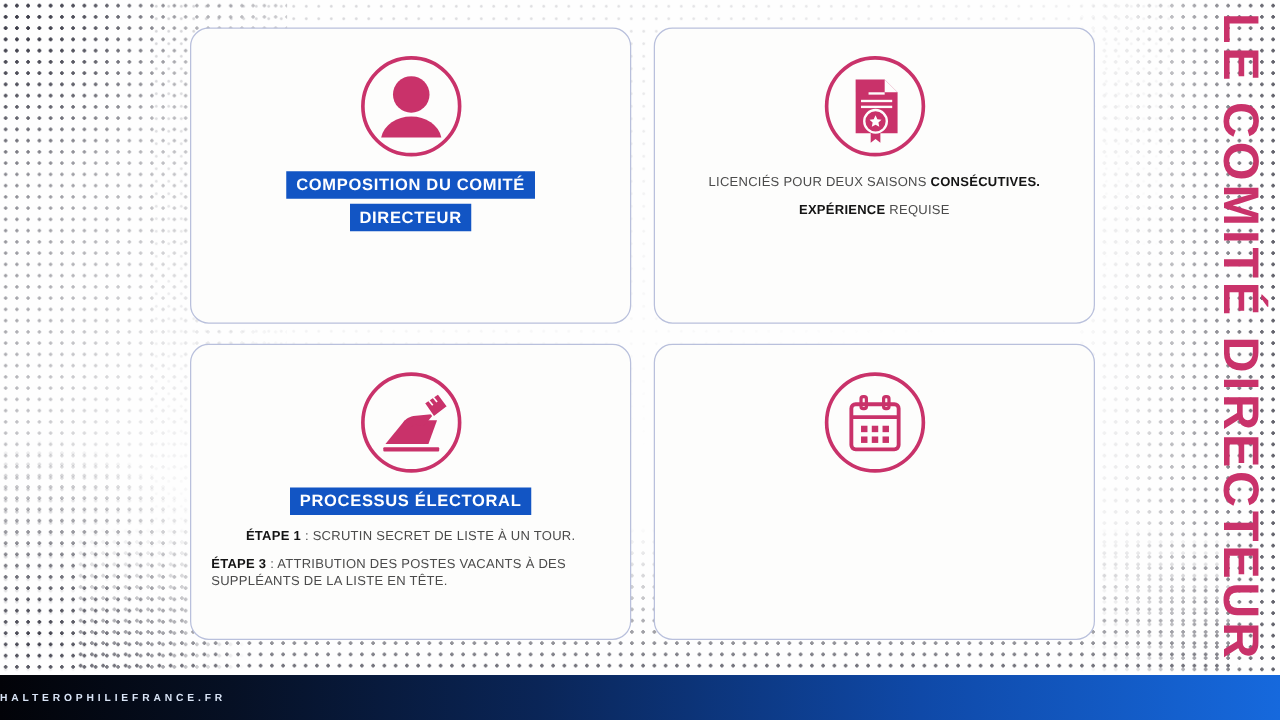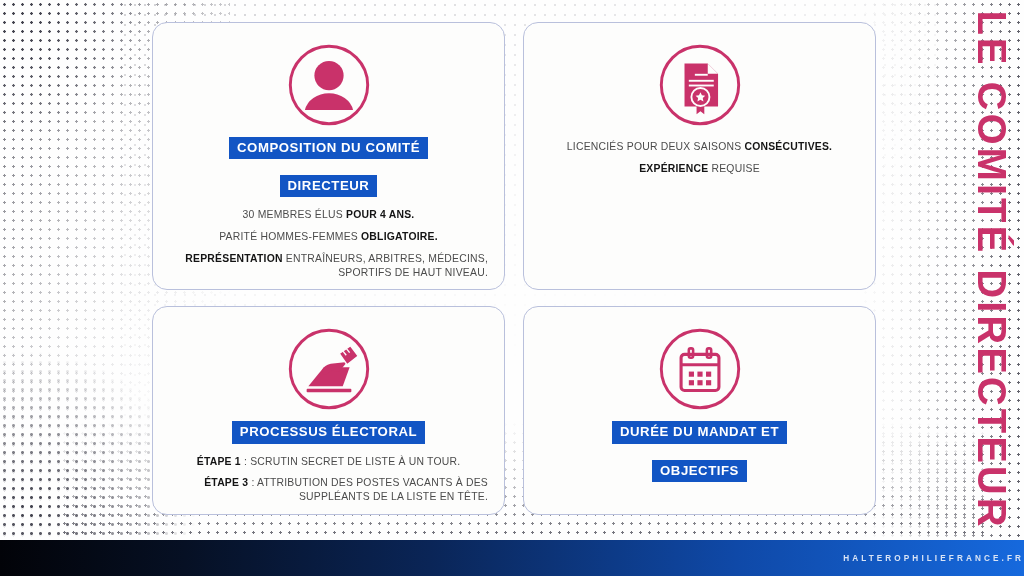--- a/index.html
+++ b/index.html
@@ -63,30 +63,30 @@
         column-gap:18px;row-gap:16px;}
   .card{
     background:#fdfdfc;border:1px solid #b9c0dc;border-radius:15px;
     display:flex;flex-direction:column;align-items:center;
     padding:12px 16px 10px;box-sizing:border-box;position:relative;
   }
 
   .icon-wrap{width:88px;height:88px;margin-top:6px;display:flex;align-items:center;justify-content:center;}
   .icon-wrap svg{display:block;}
 
-  .title-block{margin-top:8px;display:flex;flex-direction:column;align-items:center;gap:16px;}
+  .title-block{margin-top:8px;display:flex;flex-direction:column;align-items:center;gap:4px;}
   .title-line{
     background:#1255c4;color:#ffffff;font-weight:700;
     font-size:13.2px;letter-spacing:.55px;line-height:1;
     padding:4px 8px 5px;white-space:nowrap;
   }
 
   .body{margin-top:11px;display:flex;flex-direction:column;align-items:center;gap:8px;width:100%;}
   .body p{
-    margin:0;text-align:right;color:#4b4b4b;
+    margin:0;text-align:left;color:#4b4b4b;
     font-size:10.4px;letter-spacing:.22px;line-height:1.32;
   }
   .body p b{color:#141414;font-weight:700;}
 
   
   .side-band{
     position:absolute;right:0;top:0;width:64px;height:540px;overflow:hidden;
   }
   .side-band .vtext{
     position:absolute;left:50%;top:50%;
@@ -94,21 +94,21 @@
     transform-origin:center center;
     white-space:nowrap;
     font-size:40px;font-weight:700;letter-spacing:3px;
     color:#c9326a;line-height:1;
   }
 
   
   .footer{
     position:absolute;left:0;bottom:0;width:1024px;height:36px;
     background:linear-gradient(90deg,#020308 0%,#061024 18%,#0a2557 42%,#0f49a8 72%,#1669dd 100%);
-    display:flex;align-items:center;justify-content:flex-end;
+    display:flex;align-items:center;justify-content:flex-start;
   }
   .footer .url{
     color:#d9e4f6;font-size:8.2px;font-weight:700;letter-spacing:3.1px;
   }
 </style>
 </head>
 <body>
 
 <div id="stage">
 
@@ -126,25 +126,20 @@
         <svg width="86" height="86" viewBox="0 0 100 100">
           <circle cx="50" cy="50" r="45" fill="none" stroke="#C9326A" stroke-width="3.4"></circle>
           <circle cx="50" cy="39" r="17" fill="#C9326A"></circle>
           <path d="M22 79 a28.5 24 0 0 1 56 0 z" fill="#C9326A"></path>
         </svg>
       </div>
       <div class="title-block">
         <span class="title-line">COMPOSITION DU COMITÉ</span>
         <span class="title-line">DIRECTEUR</span>
       </div>
-      <div class="body">
-          <p><span>30 MEMBRES ÉLUS </span><b>POUR 4 ANS.</b></p>
-          <p><span>PARITÉ HOMMES-FEMMES </span><b>OBLIGATOIRE.</b></p>
-          <p><b>REPRÉSENTATION </b><span>ENTRAÎNEURS, ARBITRES, MÉDECINS, SPORTIFS DE HAUT NIVEAU.</span></p>
-        </div>
     </div>
 
     <div class="card">
       <div class="icon-wrap">
         <svg width="86" height="86" viewBox="0 0 100 100">
           <circle cx="50" cy="50" r="45" fill="none" stroke="#C9326A" stroke-width="3.4"></circle>
           <path d="M32 25 h27 l12 12 v38 H32 z" fill="#C9326A"></path>
           <path d="M59 25 l12 12 h-12 z" fill="#fdfdfc"></path>
           <rect x="44" y="37" width="15" height="2.2" fill="#fdfdfc"></rect>
           <rect x="37" y="44" width="29" height="2.2" fill="#fdfdfc"></rect>
@@ -191,24 +186,20 @@
           <g fill="#C9326A">
             <rect x="37" y="53" width="6" height="6"></rect>
               <rect x="47" y="53" width="6" height="6"></rect>
               <rect x="57" y="53" width="6" height="6"></rect>
             <rect x="37" y="63" width="6" height="6"></rect>
               <rect x="47" y="63" width="6" height="6"></rect>
               <rect x="57" y="63" width="6" height="6"></rect>
           </g>
         </svg>
       </div>
-      <div class="title-block">
-        <span class="title-line">DURÉE DU MANDAT ET</span>
-        <span class="title-line">OBJECTIFS</span>
-      </div>
       <div class="body">
         </div>
     </div>
 
   </div>
 
   <div class="side-band">
     <span class="vtext">LE COMITÉ DIRECTEUR</span>
   </div>
 

